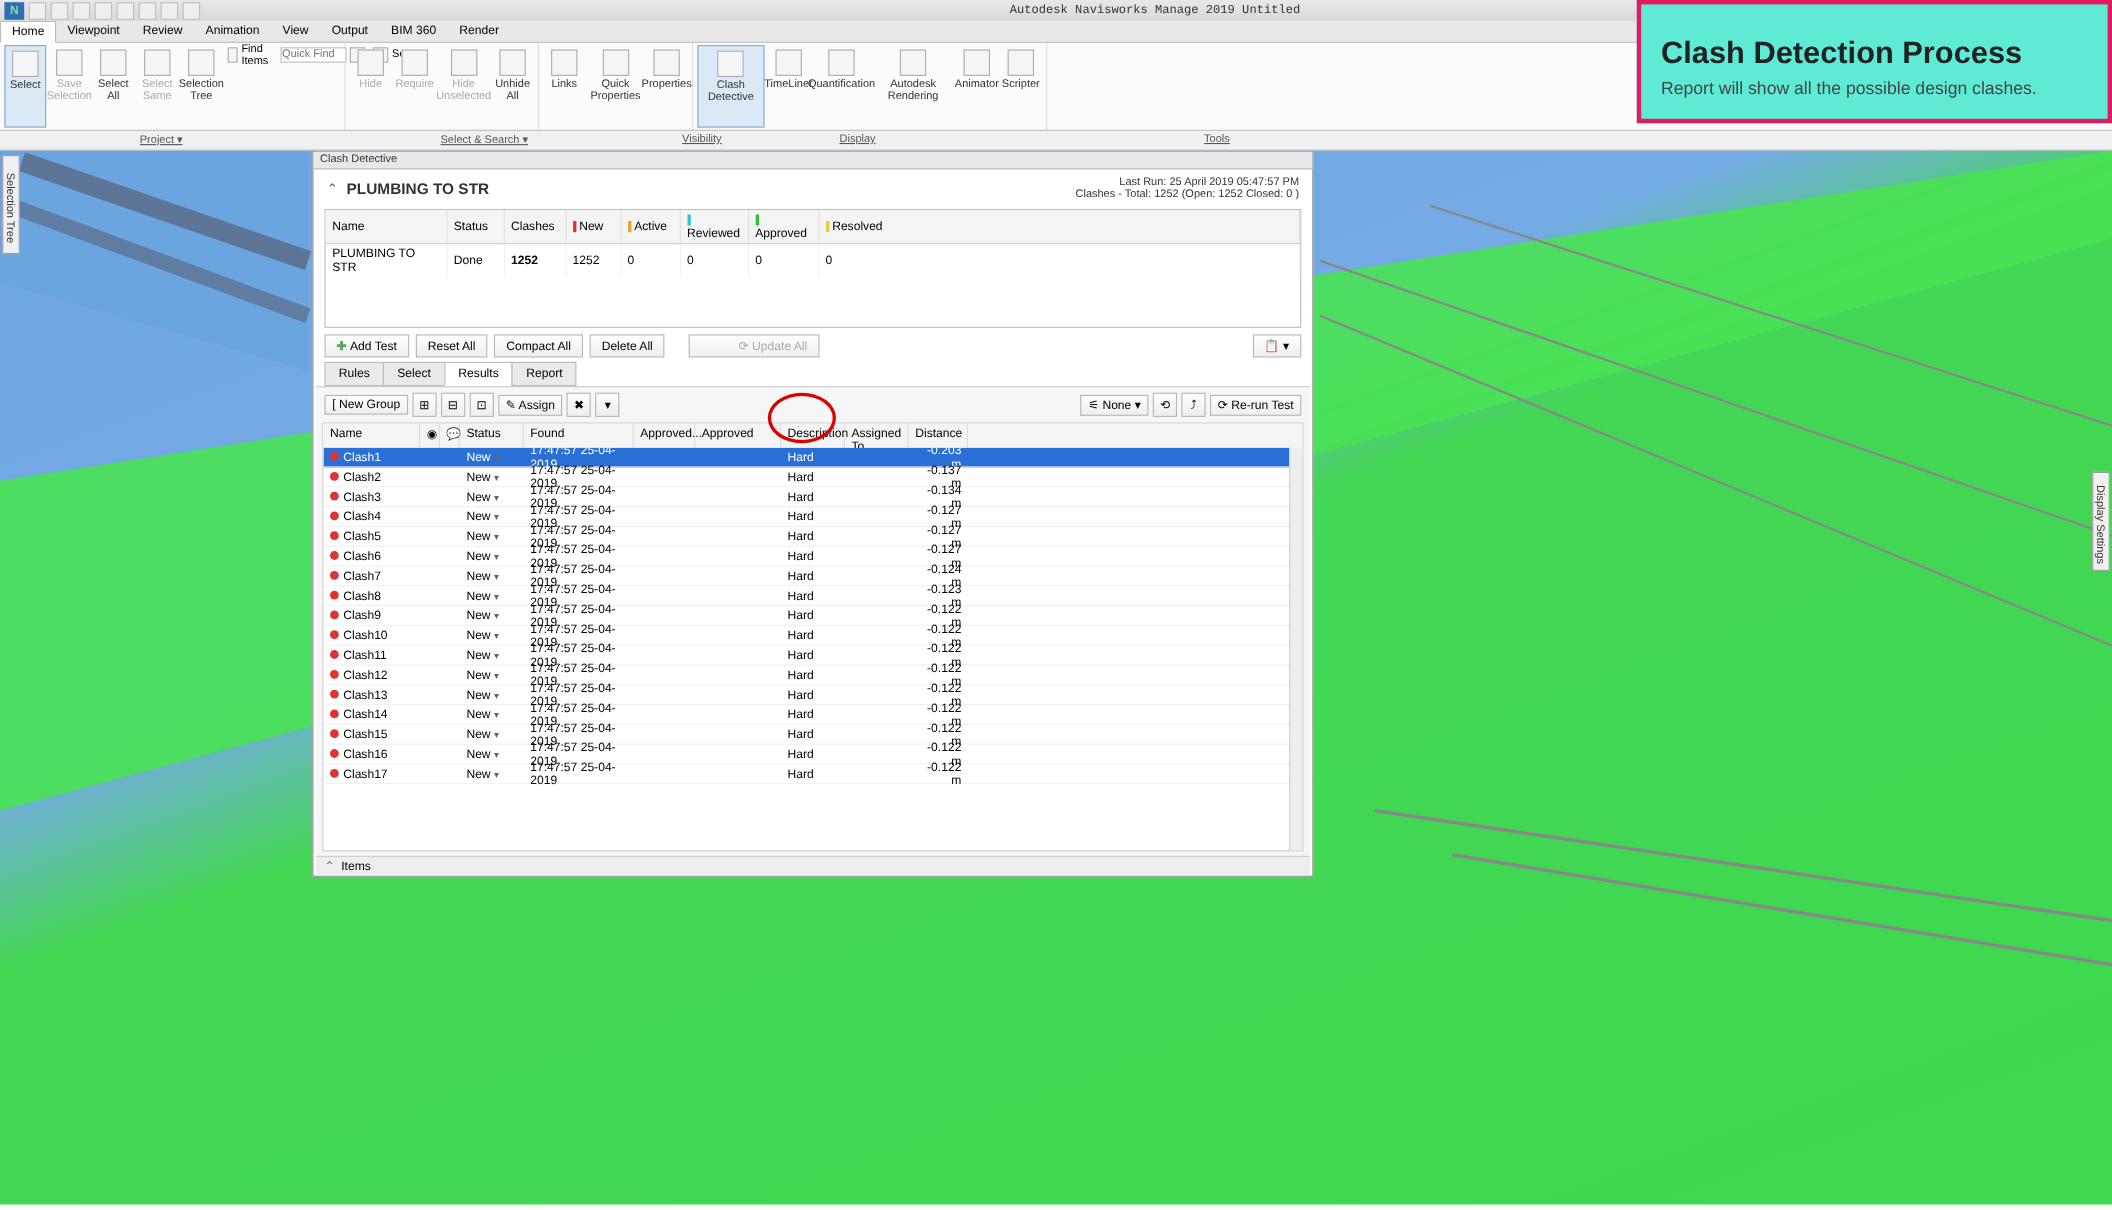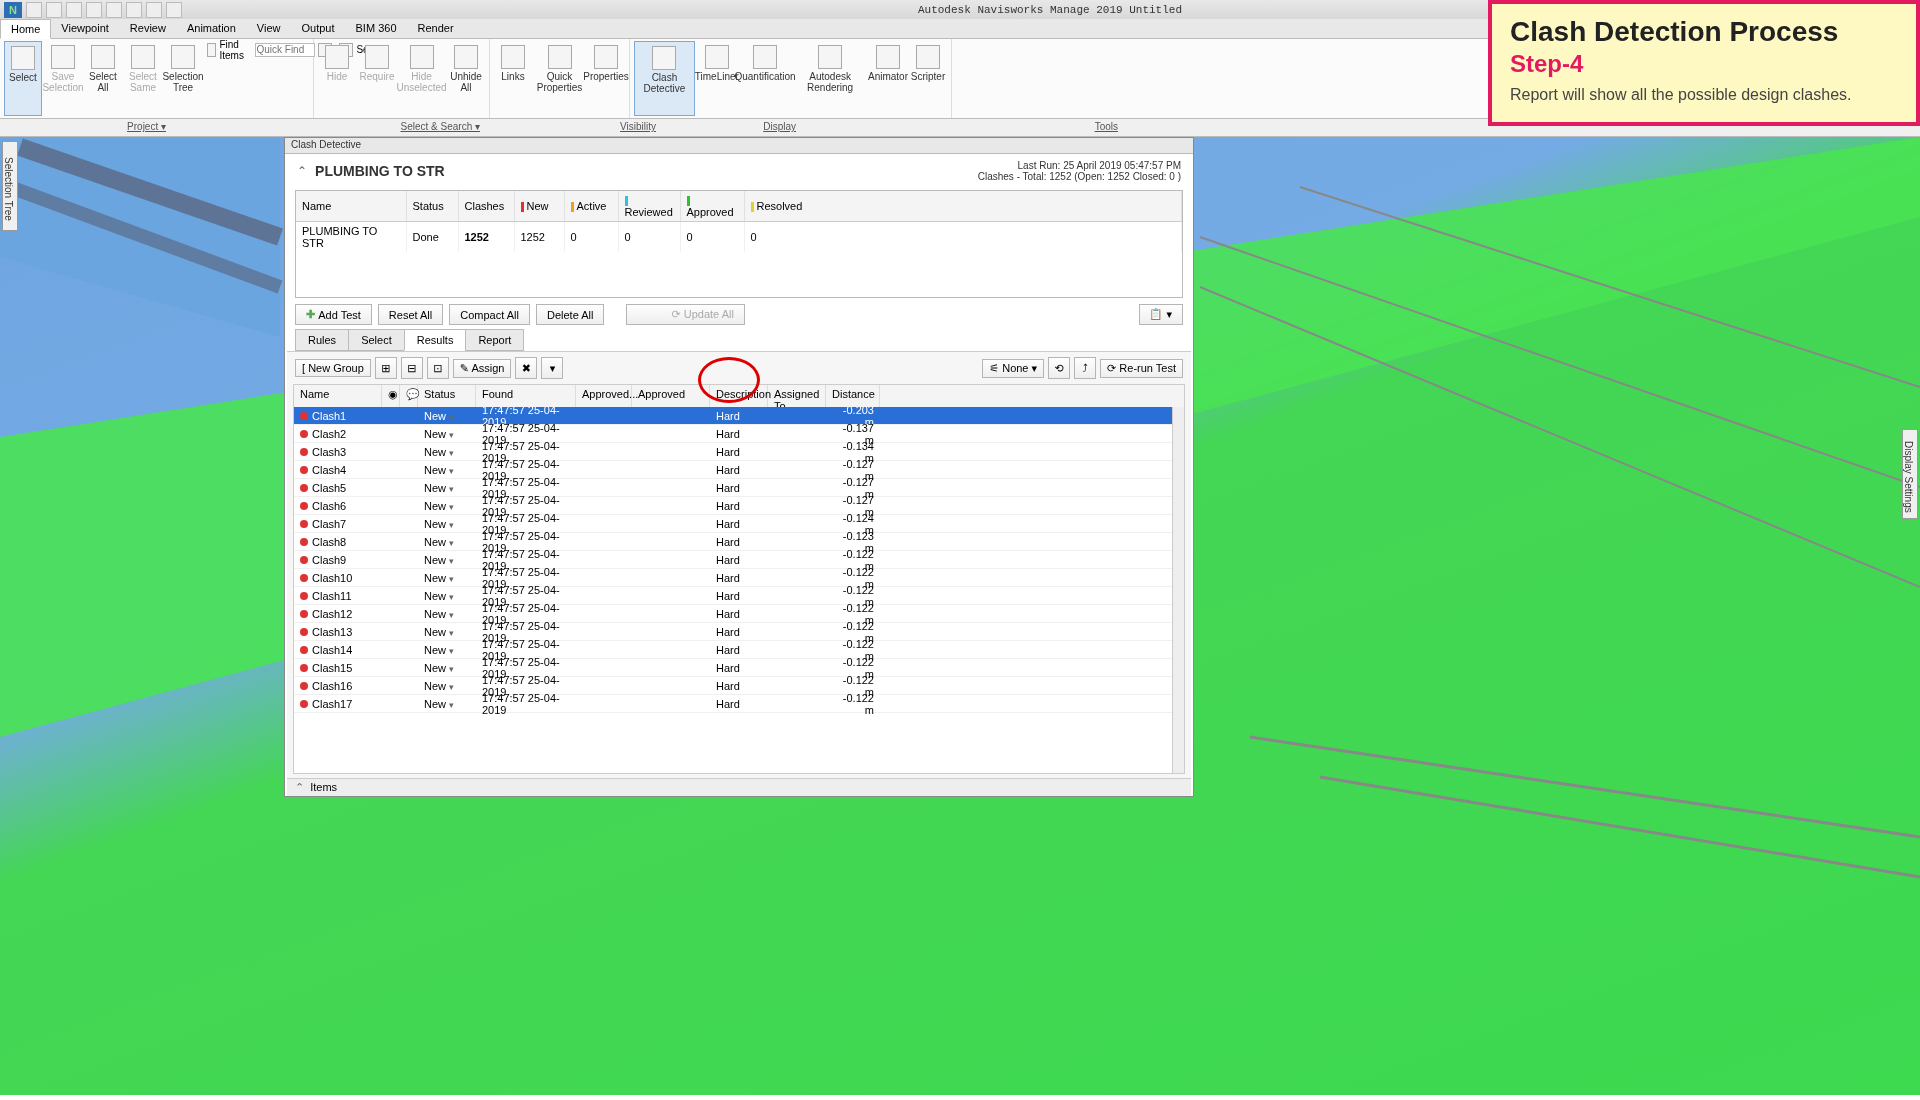--- a/index.html
+++ b/index.html
@@ -86,21 +86,21 @@
 .dot { width:8px; height:8px; background:#d33; border-radius:50%; display:inline-block; margin-right:4px; }
 .dd-arrow { color:#666; font-size:9px; }
 .vscroll { position:absolute; right:0; top:22px; bottom:0; width:12px; background:#eee; border-left:1px solid #ccc; }
 
 .col-name{width:88px;} .col-ic1{width:18px;} .col-ic2{width:18px;} .col-status{width:58px; position:relative;} .col-found{width:100px;} .col-apby{width:56px;} .col-ap{width:78px;} .col-desc{width:58px;} .col-asg{width:58px;} .col-dist{width:54px; text-align:right;}
 
 .cd-footer { height:18px; background:#eee; border-top:1px solid #ccc; margin:0 2px; font-size:11px; padding:2px 8px; }
 .cd-footer .exp { color:#666; margin-right:6px; }
 
 
-.annot { position:absolute; right:0; top:0; width:432px; background:#fef9c3; border:4px solid #e21a5f; padding:12px 18px 16px; }
+.annot { position:absolute; right:0; top:0; width:432px; background:#5eead4; border:4px solid #e21a5f; padding:28px 18px 16px; }
 .annot h1 { font-size:28px; font-weight:600; color:#222; }
 .annot .step { font-size:24px; font-weight:700; color:#e21a5f; margin-top:2px; }
 .annot p { font-size:16px; color:#444; margin-top:6px; line-height:1.35; }
 
 
 .ico { width:24px; height:24px; border:1px solid #aaa; background:#f5f5f5; }
 </style>
 </head>
 <body>
 
@@ -556,15 +556,14 @@
     <div class="cd-footer">
       <span class="exp">⌃</span><span>Items</span>
     </div>
   </div>
 
   <div class="sidetab-right">Display Settings</div>
 </div>
 
 <div class="annot">
   <h1>Clash Detection Process</h1>
-  <div class="step">Step-4</div>
   <p>Report will show all the possible design clashes.</p>
 </div>
 
 </body></html>

